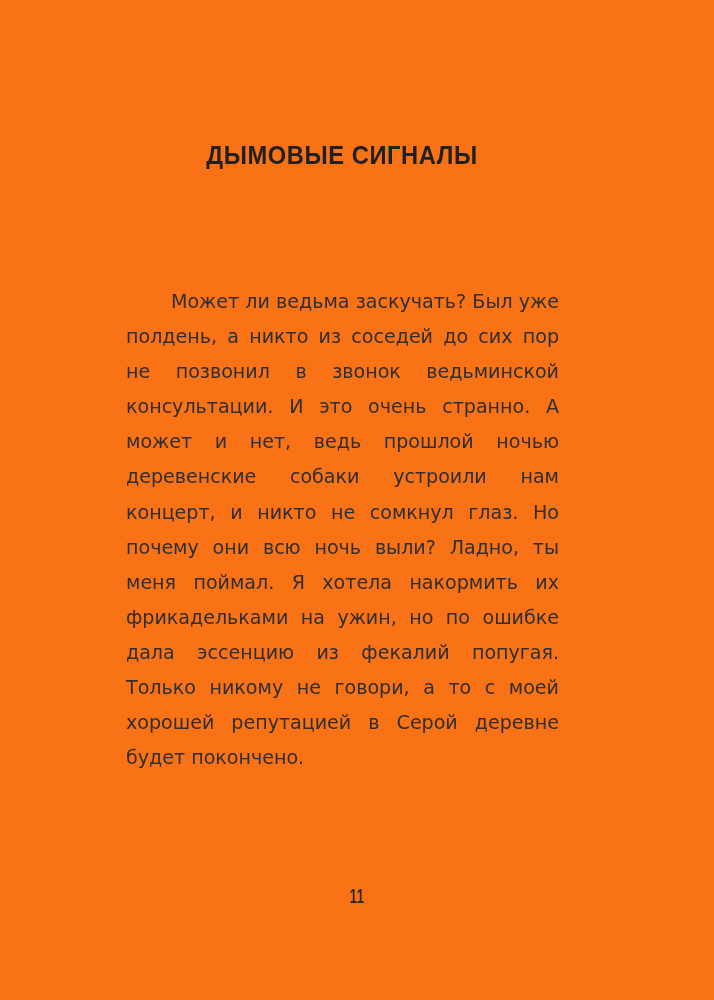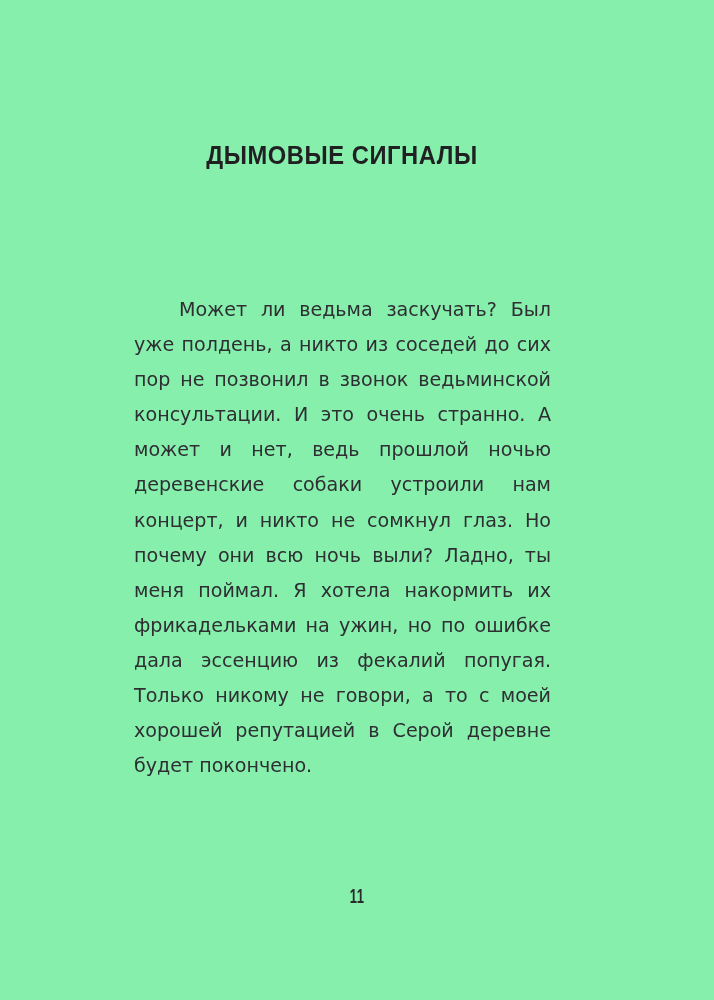--- a/index.html
+++ b/index.html
@@ -13,21 +13,21 @@
     height: 1000px;
     position: relative;
     overflow: hidden;
     font-family: "DejaVu Sans", "Liberation Sans", sans-serif;
     -webkit-font-smoothing: antialiased;
   }
 
   .page {
     position: absolute;
     inset: 0;
-    background: #86efac;
+    background: #f97316;
   }
 
   
   .chapter-title {
     position: absolute;
     left: 118px;
     top: 122px;
     width: 448px;
     text-align: center;
     font-family: "Liberation Sans Narrow", "Liberation Sans", "DejaVu Sans", sans-serif;
@@ -44,21 +44,21 @@
 
   
   .textblock {
     position: absolute;
     left: 118px;
     top: 276px;
     width: 449px;
   }
 
   .para {
-    margin: 16px;
+    margin: 8px;
     text-align: justify;
     text-align-last: left;
     text-justify: inter-word;
     font-family: "DejaVu Sans", "Liberation Sans", sans-serif;
     font-size: 19.1px;
     line-height: 35.1px;
     color: #2e2e33;
     letter-spacing: -0.02px;
     word-spacing: 0.1px;
     text-indent: 45px;

